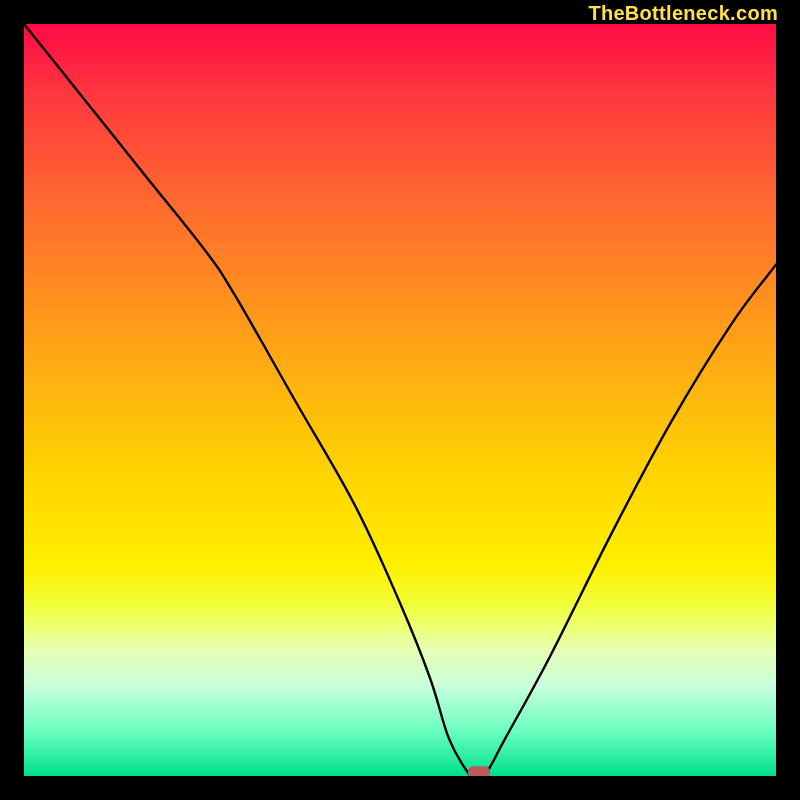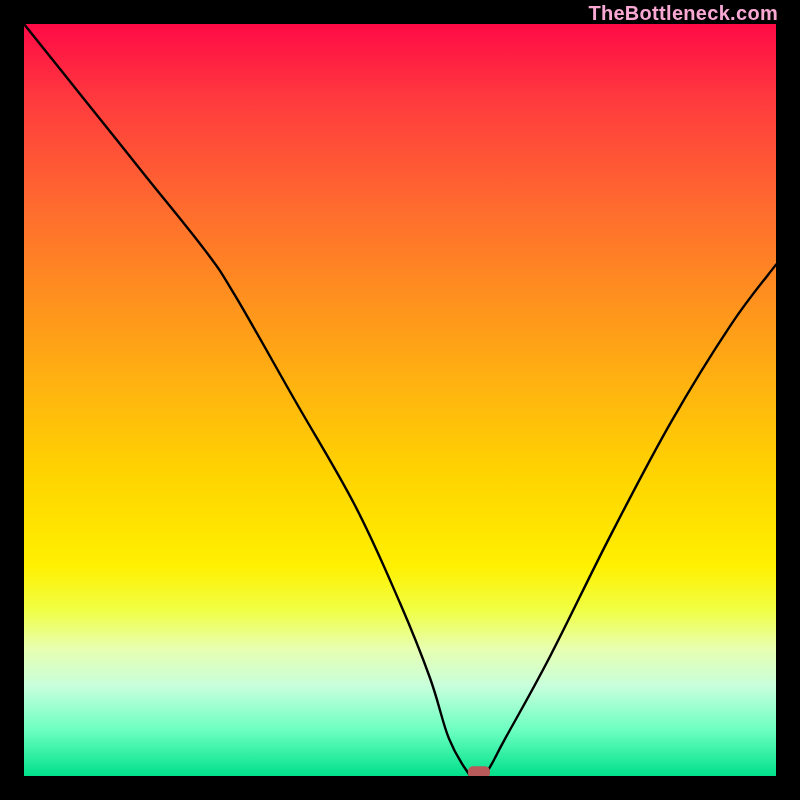--- a/index.html
+++ b/index.html
@@ -42,21 +42,21 @@
   .plot-area svg {
     position: absolute;
     inset: 0;
   }
   .watermark {
     position: absolute;
     top: 2px;
     right: 22px;
     font-size: 20px;
     font-weight: 600;
-    color: #f9a8d4;
+    color: #fde047;
     letter-spacing: 0.3px;
     user-select: none;
   }
 </style>
 </head>
 <body>
 
 <div class="frame">
 
   <div class="watermark">TheBottleneck.com</div>

